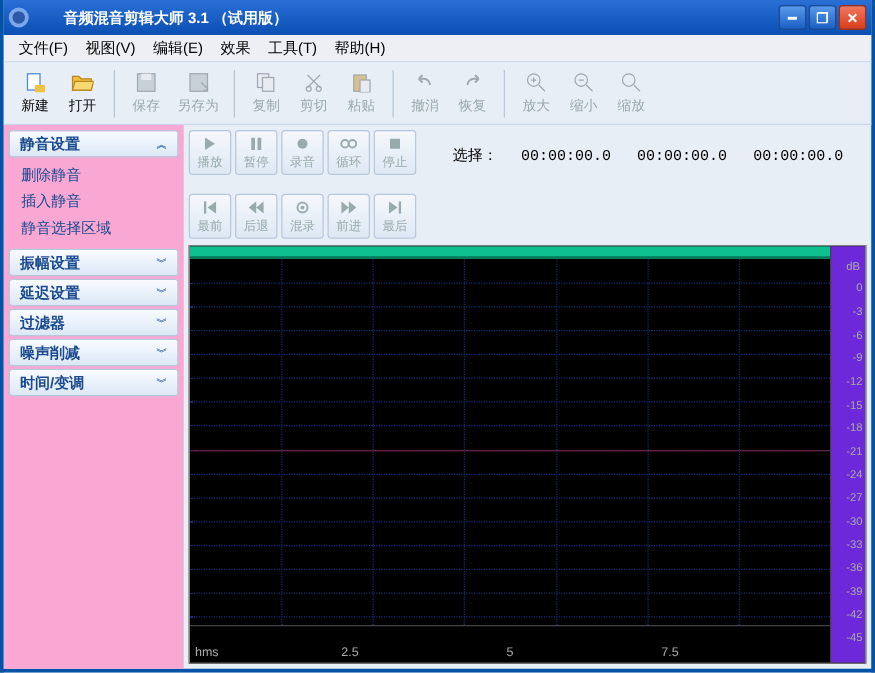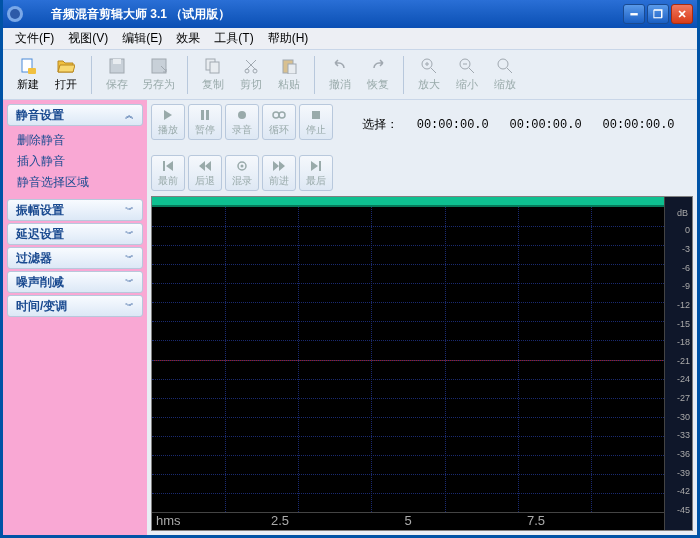--- a/index.html
+++ b/index.html
@@ -38,24 +38,24 @@
 .timeinfo th { font-weight: bold; text-align: center; padding: 4px; color: #000; font-size: 12px; }
 .timeinfo td { text-align: center; padding: 4px 6px; font-family: "Courier New", monospace; font-size: 12px; color:#000;}
 .timeinfo .rl { text-align: right; font-weight: normal; font-family: "Microsoft YaHei"; padding-right: 8px; }
 .wave-wrap { flex: 1; position: relative; border: 1px solid #808080; background: #000; display: flex; margin-top:2px;}
 .wave-main { flex: 1; position: relative; overflow: hidden; }
 .greenbar { position: absolute; top: 0; left: 0; right: 0; height: 10px; background: #0ec090; border-bottom: 2px solid #057a5a; }
 .grid { position: absolute; top: 10px; left: 0; right: 0; bottom: 18px; }
 .gv { position: absolute; top: 0; bottom: 0; width: 0; border-left: 1px dotted #1a2a70; }
 .gh { position: absolute; left: 0; right: 0; height: 0; border-top: 1px dotted #1a2a70; }
 .centerline { position: absolute; left: 0; right: 0; top: 50%; height: 0; border-top: 1px solid #a02020; }
-.timescale { position: absolute; bottom: 0; left: 0; right: 0; height: 18px; background: #000; border-top: 1px solid #444; color: #aaa; font-size: 13px; margin-top: 24px; }
+.timescale { position: absolute; bottom: 0; left: 0; right: 0; height: 30px; background: #000; border-top: 1px solid #444; color: #aaa; font-size: 10px; margin-top: 24px; }
 .timescale .tick { position: absolute; bottom: 2px; transform: translateX(-50%); }
 .timescale .hms { position: absolute; left: 4px; bottom: 2px; }
-.dbscale { width: 28px; background: #0f172a; border-left: 1px solid #444; position: relative; color: #aaa; font-size: 9px; }
+.dbscale { width: 28px; background: #6d28d9; border-left: 1px solid #444; position: relative; color: #aaa; font-size: 9px; }
 .dbscale .dblabel { position: absolute; right: 2px; transform: translateY(-50%); }
 .dbscale .dbtitle { position: absolute; top: 11px; right: 4px; font-size:9px;}
 svg { display: block; }
 </style>
 </head>
 <body>
 
 <div class="window">
   <div class="titlebar">
     <div class="appicon"></div>

